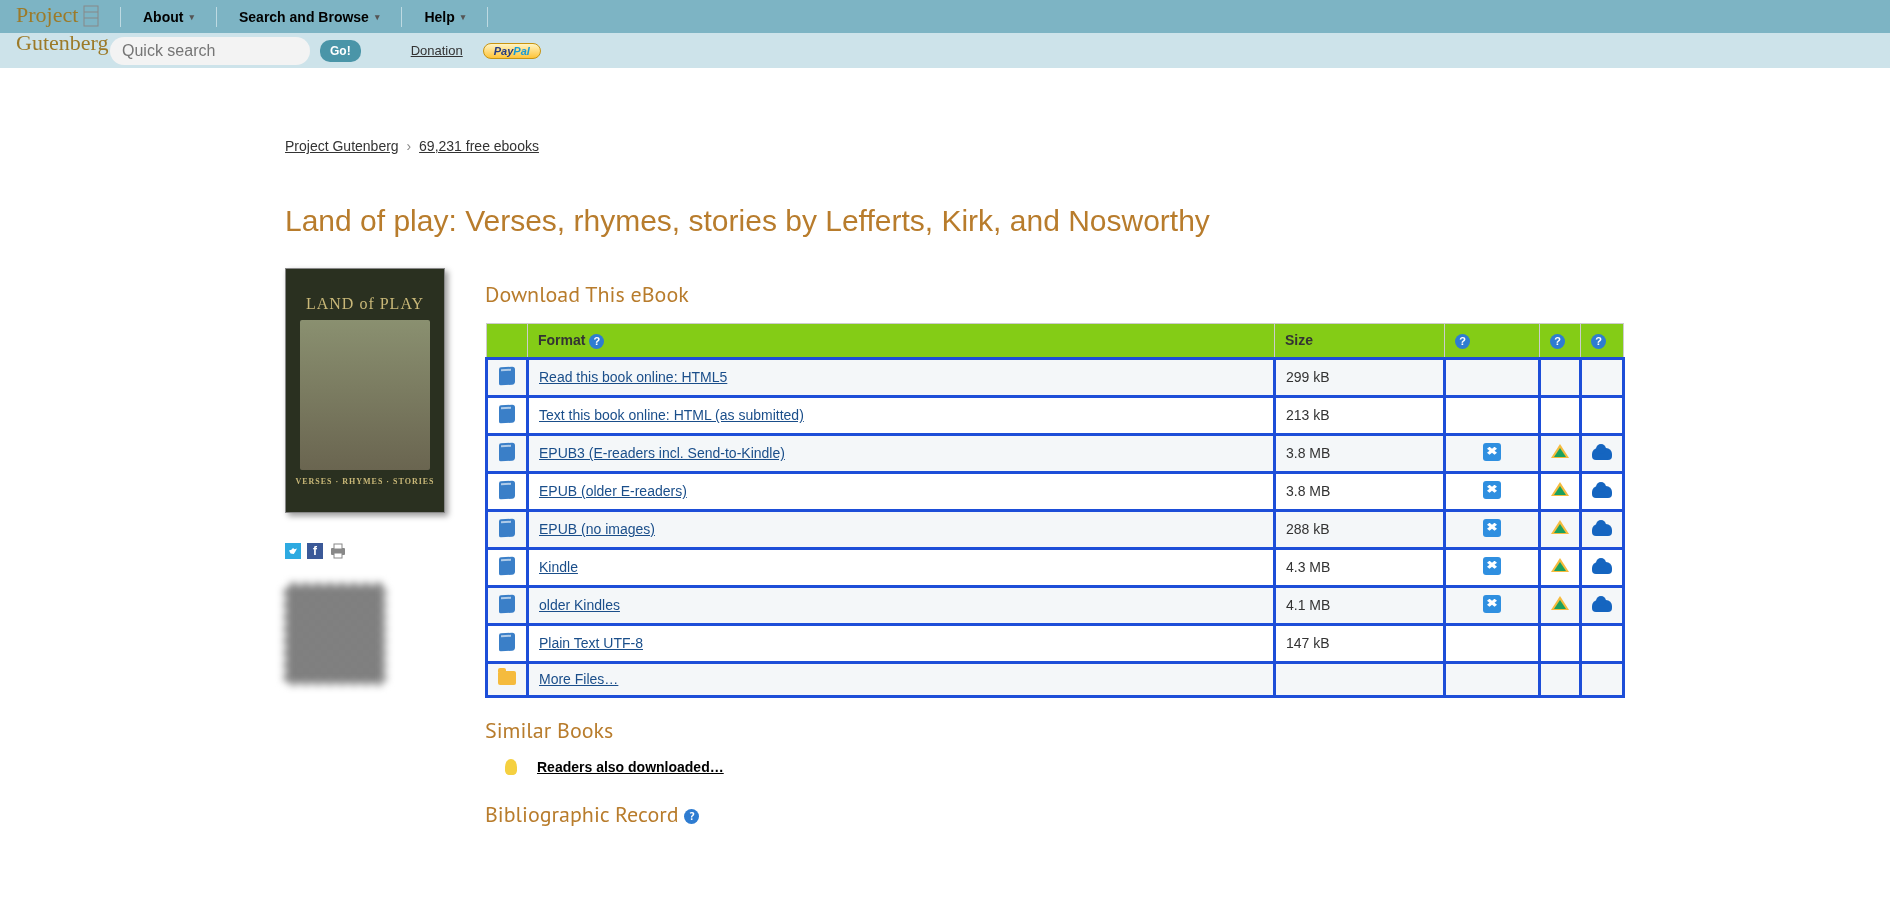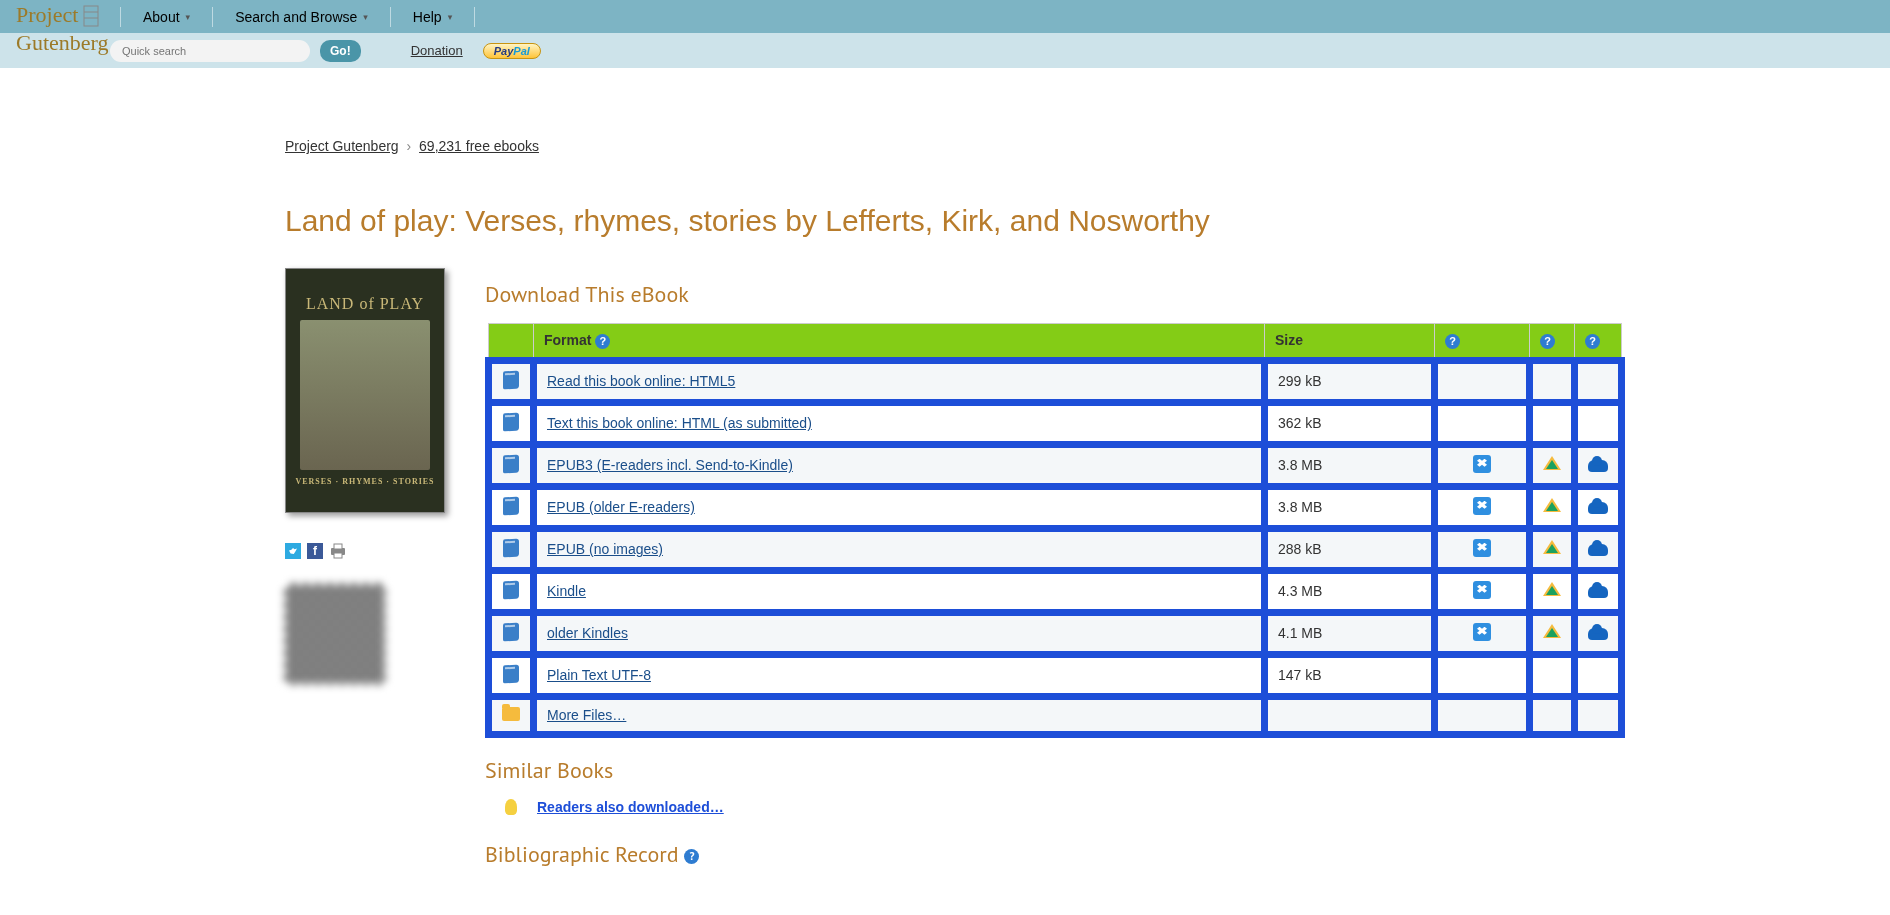--- a/index.html
+++ b/index.html
@@ -1,24 +1,24 @@
 <!DOCTYPE html>
 <html><head>
 <meta charset="utf-8">
 <style>
 * { margin: 0; padding: 0; box-sizing: border-box; }
 body { font-family: "Lucida Grande", "Lucida Sans Unicode", Arial, sans-serif; font-size: 14px; color: #333; background: #fff; }
 
 .topbar { background: #7db4c4; height: 33px; display: flex; align-items: center; padding-left: 120px; }
-.nav-item { color: #000; font-weight: normal; padding: 0 22px; font-size: 14px; cursor: pointer; display: flex; align-items: center; height: 33px; }
+.nav-item { color: #000; font-weight: bold; padding: 0 22px; font-size: 14px; cursor: pointer; display: flex; align-items: center; height: 33px; }
 .nav-item::after { content: "▾"; font-size: 9px; margin-left: 6px; color: #555; }
 .nav-sep { width: 1px; height: 20px; background: rgba(255,255,255,0.5); }
 
 .searchbar { background: #cde3ea; height: 35px; display: flex; align-items: center; padding-left: 110px; gap: 10px; }
-.search-input { border-radius: 14px; border: none; padding: 5px 12px; width: 200px; font-size: 11px; background: #f3f3f3; color: #888; }
+.search-input { border-radius: 14px; border: none; padding: 5px 12px; width: 200px; font-size: 16px; background: #f3f3f3; color: #888; }
 .go-btn { background: #4a95a8; color: #fff; border: none; border-radius: 10px; padding: 4px 10px; font-size: 12px; font-weight: bold; cursor: pointer; }
 .donation { color: #333; text-decoration: underline; font-size: 13px; margin-left: 40px; }
 .paypal { display: inline-block; margin-left: 10px; }
 
 .logo { position: absolute; top: 2px; left: 16px; width: 105px; height: 65px; font-family: Georgia, serif; }
 .logo-p { font-size: 22px; color: #9c7a28; }
 .logo-g { font-size: 22px; color: #9c7a28; }
 
 .content { max-width: 1480px; margin: 0 auto; padding: 70px 60px 40px 80px; }
 .breadcrumb { font-size: 14px; color: #444; margin-bottom: 50px; }
@@ -40,21 +40,21 @@
 .tw { background: #2daae1; position: relative; }
 .tw::after { content: ""; position: absolute; width: 8px; height: 6px; background: #fff; clip-path: polygon(0 40%, 30% 30%, 50% 0, 70% 20%, 100% 10%, 80% 60%, 60% 100%, 20% 90%); left: 4px; top: 5px; }
 .fb { background: #3b5998; color: #fff; font-weight: bold; font-size: 12px; text-align: center; line-height: 16px; font-family: Arial; }
 .print { width: 18px; height: 16px; }
 
 .qr { width: 100px; height: 100px; margin-top: 25px; filter: blur(4px); background: repeating-conic-gradient(#000 0 25%, #fff 0 50%); background-size: 12px 12px; }
 
 .main { flex: 1; }
 table.files { width: 100%; border-collapse: collapse; border: 1px solid #ccc; font-size: 14px; }
 table.files th { text-align: left; font-weight: bold; padding: 8px 10px; background: #84cc16; border: 1px solid #ccc; }
-table.files td { padding: 7px 10px; border: 7px solid #1d4ed8; }
+table.files td { padding: 7px 10px; border: 3px solid #1d4ed8; }
 table.files tr.odd td { background: #f4f7f9; }
 table.files td.iconcell { width: 36px; text-align: center; }
 table.files td.fmt a { color: #1a4e8a; text-decoration: underline; }
 table.files td.size { width: 170px; }
 table.files td.act { width: 95px; text-align: center; }
 table.files td.act2 { width: 35px; text-align: center; }
 table.files td.act3 { width: 35px; text-align: center; }
 
 .help-icon { display: inline-block; width: 15px; height: 15px; background: #2e7cd1; color: #fff; border-radius: 50%; font-size: 11px; font-weight: bold; text-align: center; line-height: 15px; vertical-align: middle; }
 
@@ -67,21 +67,21 @@
 .dropbox-icon { display: inline-block; width: 18px; height: 18px; background: #2f8fe0; border-radius: 3px; position: relative; }
 .dropbox-icon::after { content: ""; position: absolute; left: 4px; top: 4px; width: 10px; height: 10px; background: #fff; clip-path: polygon(25% 0, 50% 20%, 75% 0, 100% 20%, 75% 40%, 100% 60%, 75% 80%, 50% 60%, 25% 80%, 0 60%, 25% 40%, 0 20%); }
 .gdrive-icon { display: inline-block; width: 18px; height: 16px; position: relative; }
 .gdrive-icon::before { content: ""; position: absolute; left: 0; top: 0; border-left: 9px solid transparent; border-right: 9px solid transparent; border-bottom: 14px solid #f5bb3d; }
 .gdrive-icon::after { content: ""; position: absolute; left: 3px; top: 4px; border-left: 6px solid transparent; border-right: 6px solid transparent; border-bottom: 9px solid #1ba15f; }
 .onedrive-icon { display: inline-block; width: 20px; height: 12px; background: #1565c0; border-radius: 6px 6px 4px 4px; position: relative; top: 2px; }
 .onedrive-icon::before { content: ""; position: absolute; width: 10px; height: 10px; background: #1565c0; border-radius: 50%; top: -4px; left: 4px; }
 
 .similar { margin-top: 18px; }
 .readers { margin: 10px 0 0 20px; display: flex; align-items: center; gap: 20px; }
-.readers a { color: #1d4ed8; text-decoration: underline; font-weight: bold; font-size: 14px; }
+.readers a { color: #000000; text-decoration: underline; font-weight: bold; font-size: 14px; }
 
 .paypal-btn { display: inline-block; background: linear-gradient(#fff4c2, #ffc439); border: 1px solid #c89411; border-radius: 10px; padding: 1px 10px; font-size: 11px; font-style: italic; font-weight: bold; color: #253b80; }
 .paypal-btn .pal { color: #179bd7; }
 </style>
 </head>
 <body>
 
 <div class="logo">
   <div style="display:flex;align-items:flex-start;gap:2px;">
     <span class="logo-p">Project</span>
@@ -168,21 +168,21 @@
               <td class="iconcell"><span class="book-icon"></span></td>
               <td class="fmt"><a href="#">Read this book online: HTML5</a></td>
               <td class="size">299 kB</td>
               <td class="act"></td>
               <td class="act2"></td>
               <td class="act3"></td>
             </tr>
             <tr>
               <td class="iconcell"><span class="book-icon"></span></td>
               <td class="fmt"><a href="#">Text this book online: HTML (as submitted)</a></td>
-              <td class="size">362 kB</td>
+              <td class="size">213 kB</td>
               <td class="act"></td>
               <td class="act2"></td>
               <td class="act3"></td>
             </tr>
             <tr class="odd">
               <td class="iconcell"><span class="book-icon"></span></td>
               <td class="fmt"><a href="#">EPUB3 (E-readers incl. Send-to-Kindle)</a></td>
               <td class="size">3.8 MB</td>
               <td class="act"><span class="dropbox-icon"></span></td>
               <td class="act2"><span class="gdrive-icon"></span></td>

